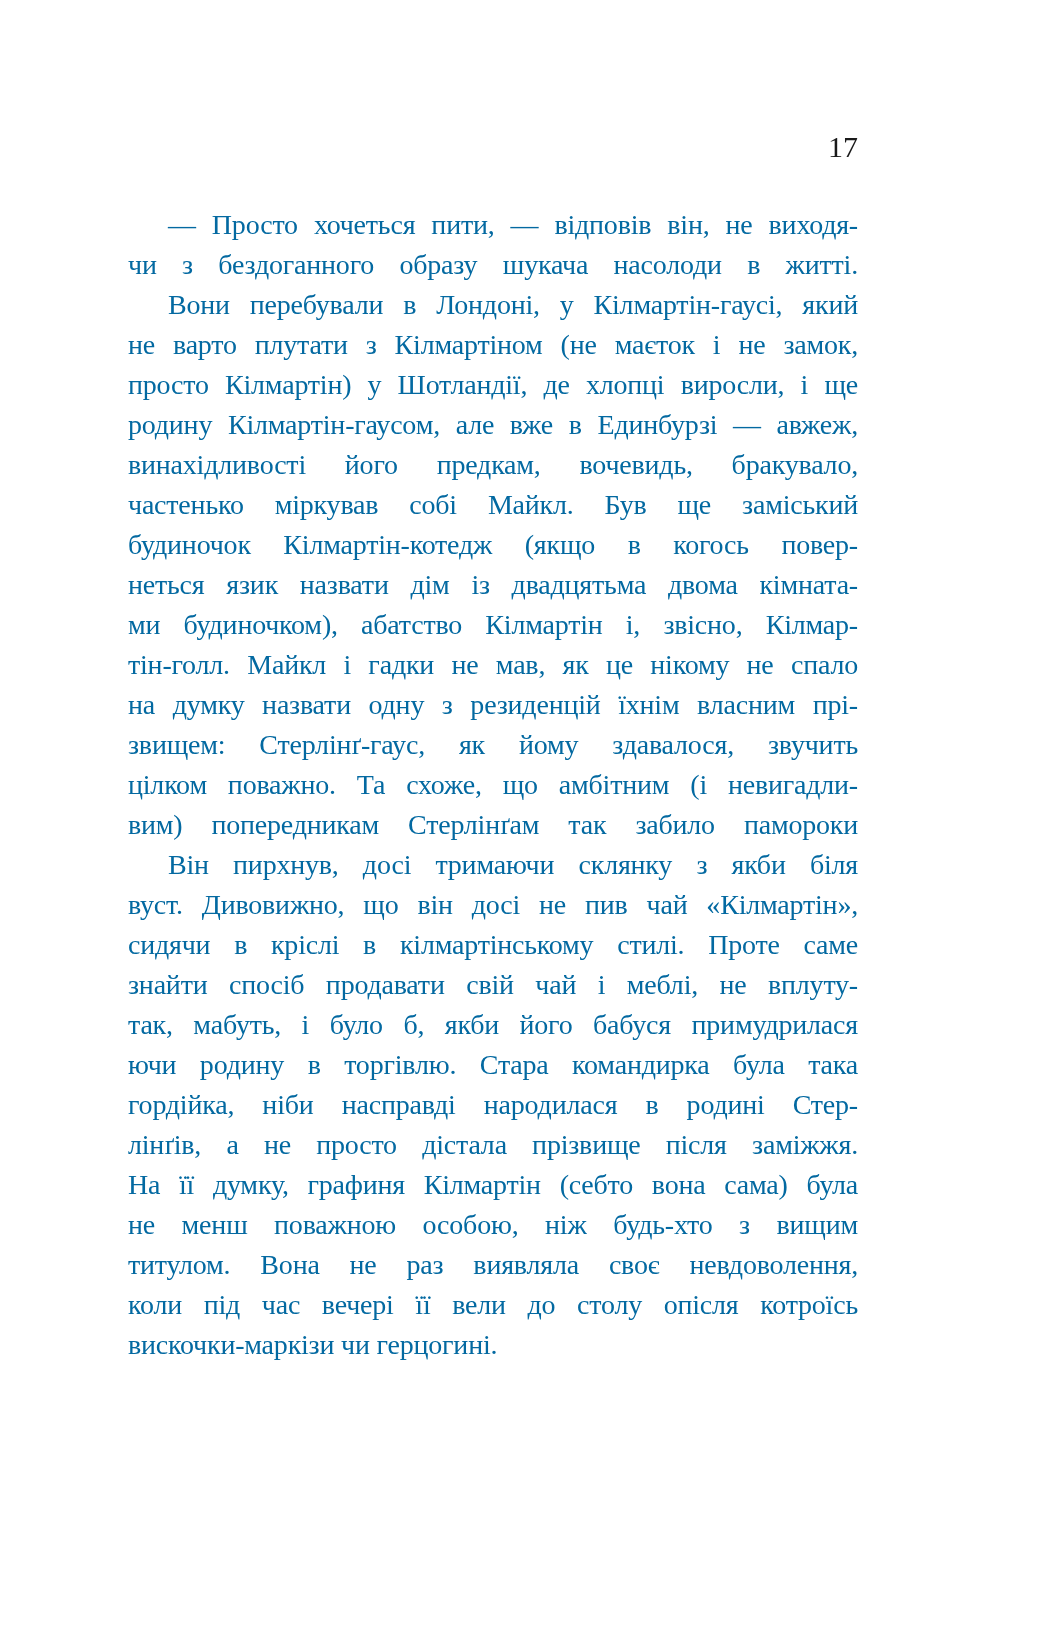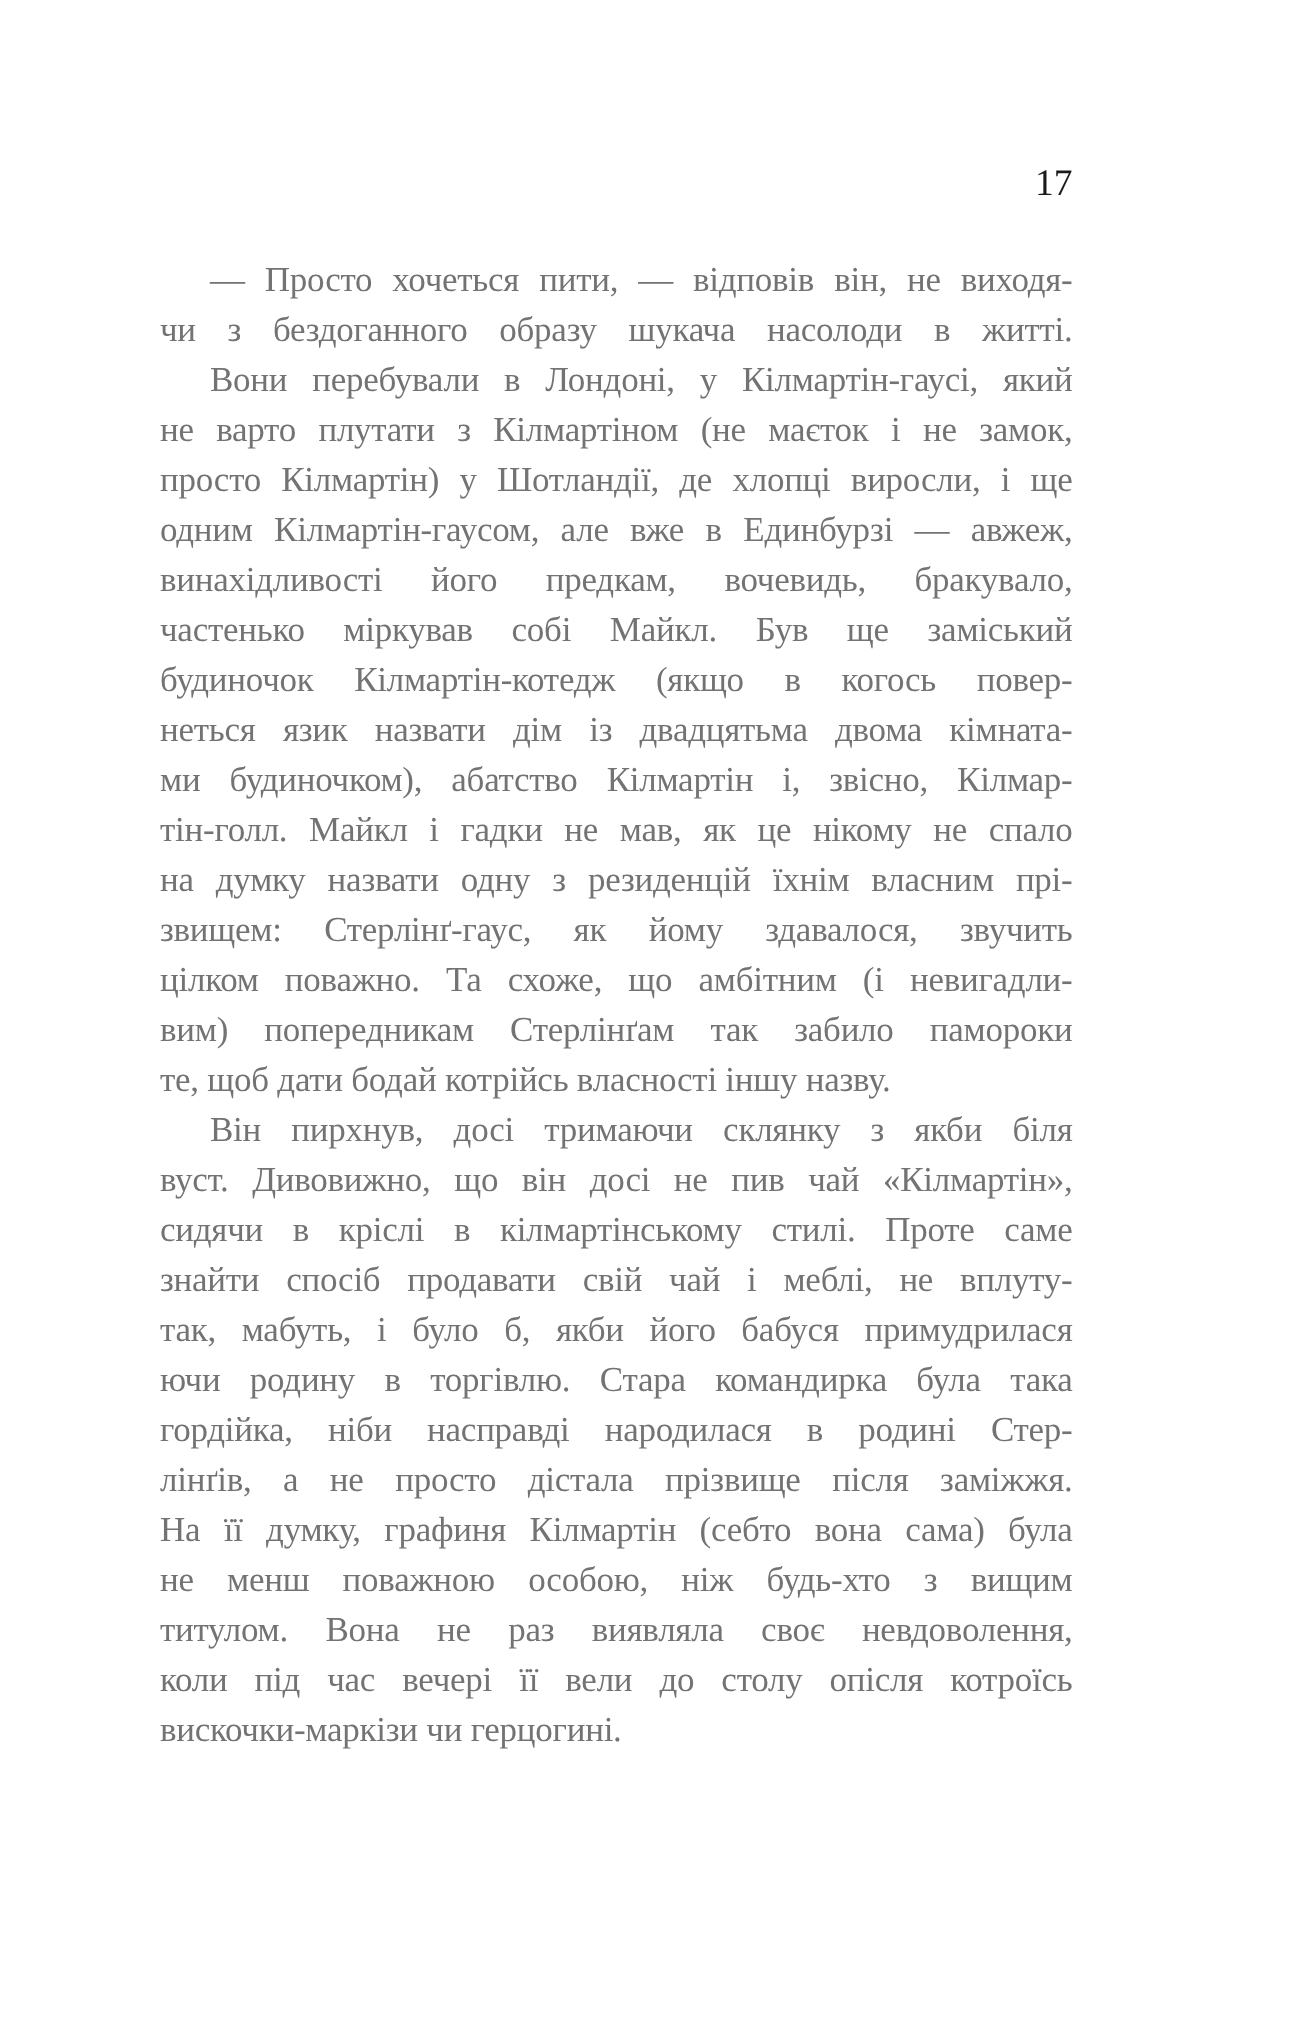--- a/index.html
+++ b/index.html
@@ -27,21 +27,21 @@
     color: #1a1a1a;
   }
   .text-block {
     position: absolute;
     top: 205px;
     left: 128px;
     width: 730px;
     font-size: 28px;
     line-height: 40px;
     letter-spacing: -0.2px;
-    color: #737373;
+    color: #0369a1;
   }
   .paragraph {
     margin: 0;
     padding: 0;
   }
   .text-line {
     text-align: justify;
     text-align-last: justify;
     -moz-text-align-last: justify;
   }
@@ -60,32 +60,31 @@
   <div class="page-number">17</div>
   <div class="text-block">
       <div class="paragraph">
         <div class="text-line first-line">— Просто хочеться пити, — відповів він, не виходя-</div>
         <div class="text-line">чи з бездоганного образу шукача насолоди в житті.</div>
       </div>
       <div class="paragraph">
         <div class="text-line first-line">Вони перебували в Лондоні, у Кілмартін-гаусі, який</div>
         <div class="text-line">не варто плутати з Кілмартіном (не маєток і не замок,</div>
         <div class="text-line">просто Кілмартін) у Шотландії, де хлопці виросли, і ще</div>
-        <div class="text-line">одним Кілмартін-гаусом, але вже в Единбурзі — авжеж,</div>
+        <div class="text-line">родину Кілмартін-гаусом, але вже в Единбурзі — авжеж,</div>
         <div class="text-line">винахідливості його предкам, вочевидь, бракувало,</div>
         <div class="text-line">частенько міркував собі Майкл. Був ще заміський</div>
         <div class="text-line">будиночок Кілмартін-котедж (якщо в когось повер-</div>
         <div class="text-line">неться язик назвати дім із двадцятьма двома кімната-</div>
         <div class="text-line">ми будиночком), абатство Кілмартін і, звісно, Кілмар-</div>
         <div class="text-line">тін-голл. Майкл і гадки не мав, як це нікому не спало</div>
         <div class="text-line">на думку назвати одну з резиденцій їхнім власним прі-</div>
         <div class="text-line">звищем: Стерлінґ-гаус, як йому здавалося, звучить</div>
         <div class="text-line">цілком поважно. Та схоже, що амбітним (і невигадли-</div>
         <div class="text-line">вим) попередникам Стерлінґам так забило памороки</div>
-        <div class="text-line last-line">те, щоб дати бодай котрійсь власності іншу назву.</div>
       </div>
       <div class="paragraph">
         <div class="text-line first-line">Він пирхнув, досі тримаючи склянку з якби біля</div>
         <div class="text-line">вуст. Дивовижно, що він досі не пив чай «Кілмартін»,</div>
         <div class="text-line">сидячи в кріслі в кілмартінському стилі. Проте саме</div>
         <div class="text-line">знайти спосіб продавати свій чай і меблі, не вплуту-</div>
         <div class="text-line">так, мабуть, і було б, якби його бабуся примудрилася</div>
         <div class="text-line">ючи родину в торгівлю. Стара командирка була така</div>
         <div class="text-line">гордійка, ніби насправді народилася в родині Стер-</div>
         <div class="text-line">лінґів, а не просто дістала прізвище після заміжжя.</div>

